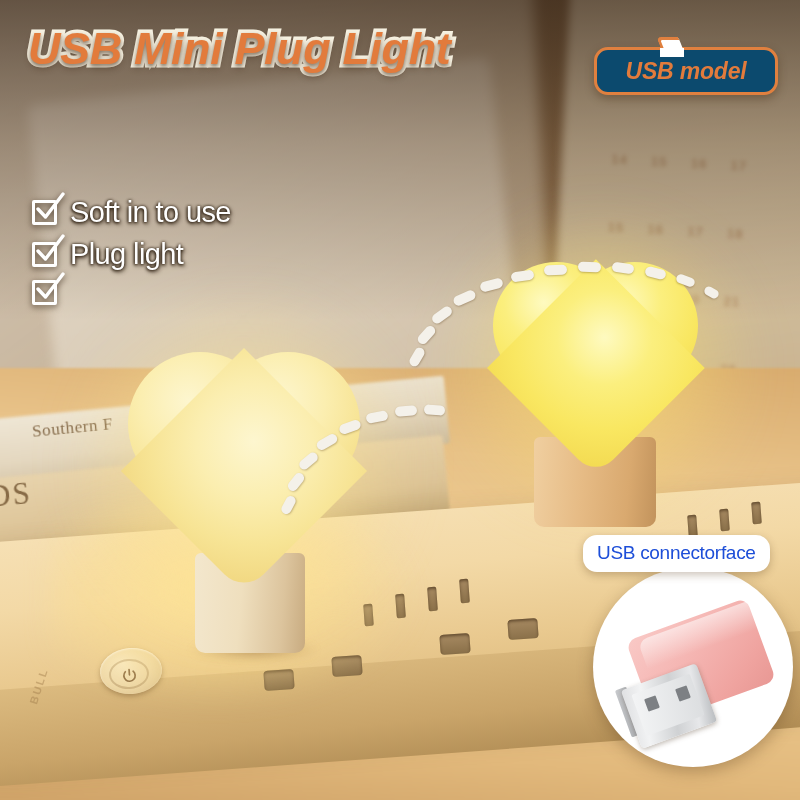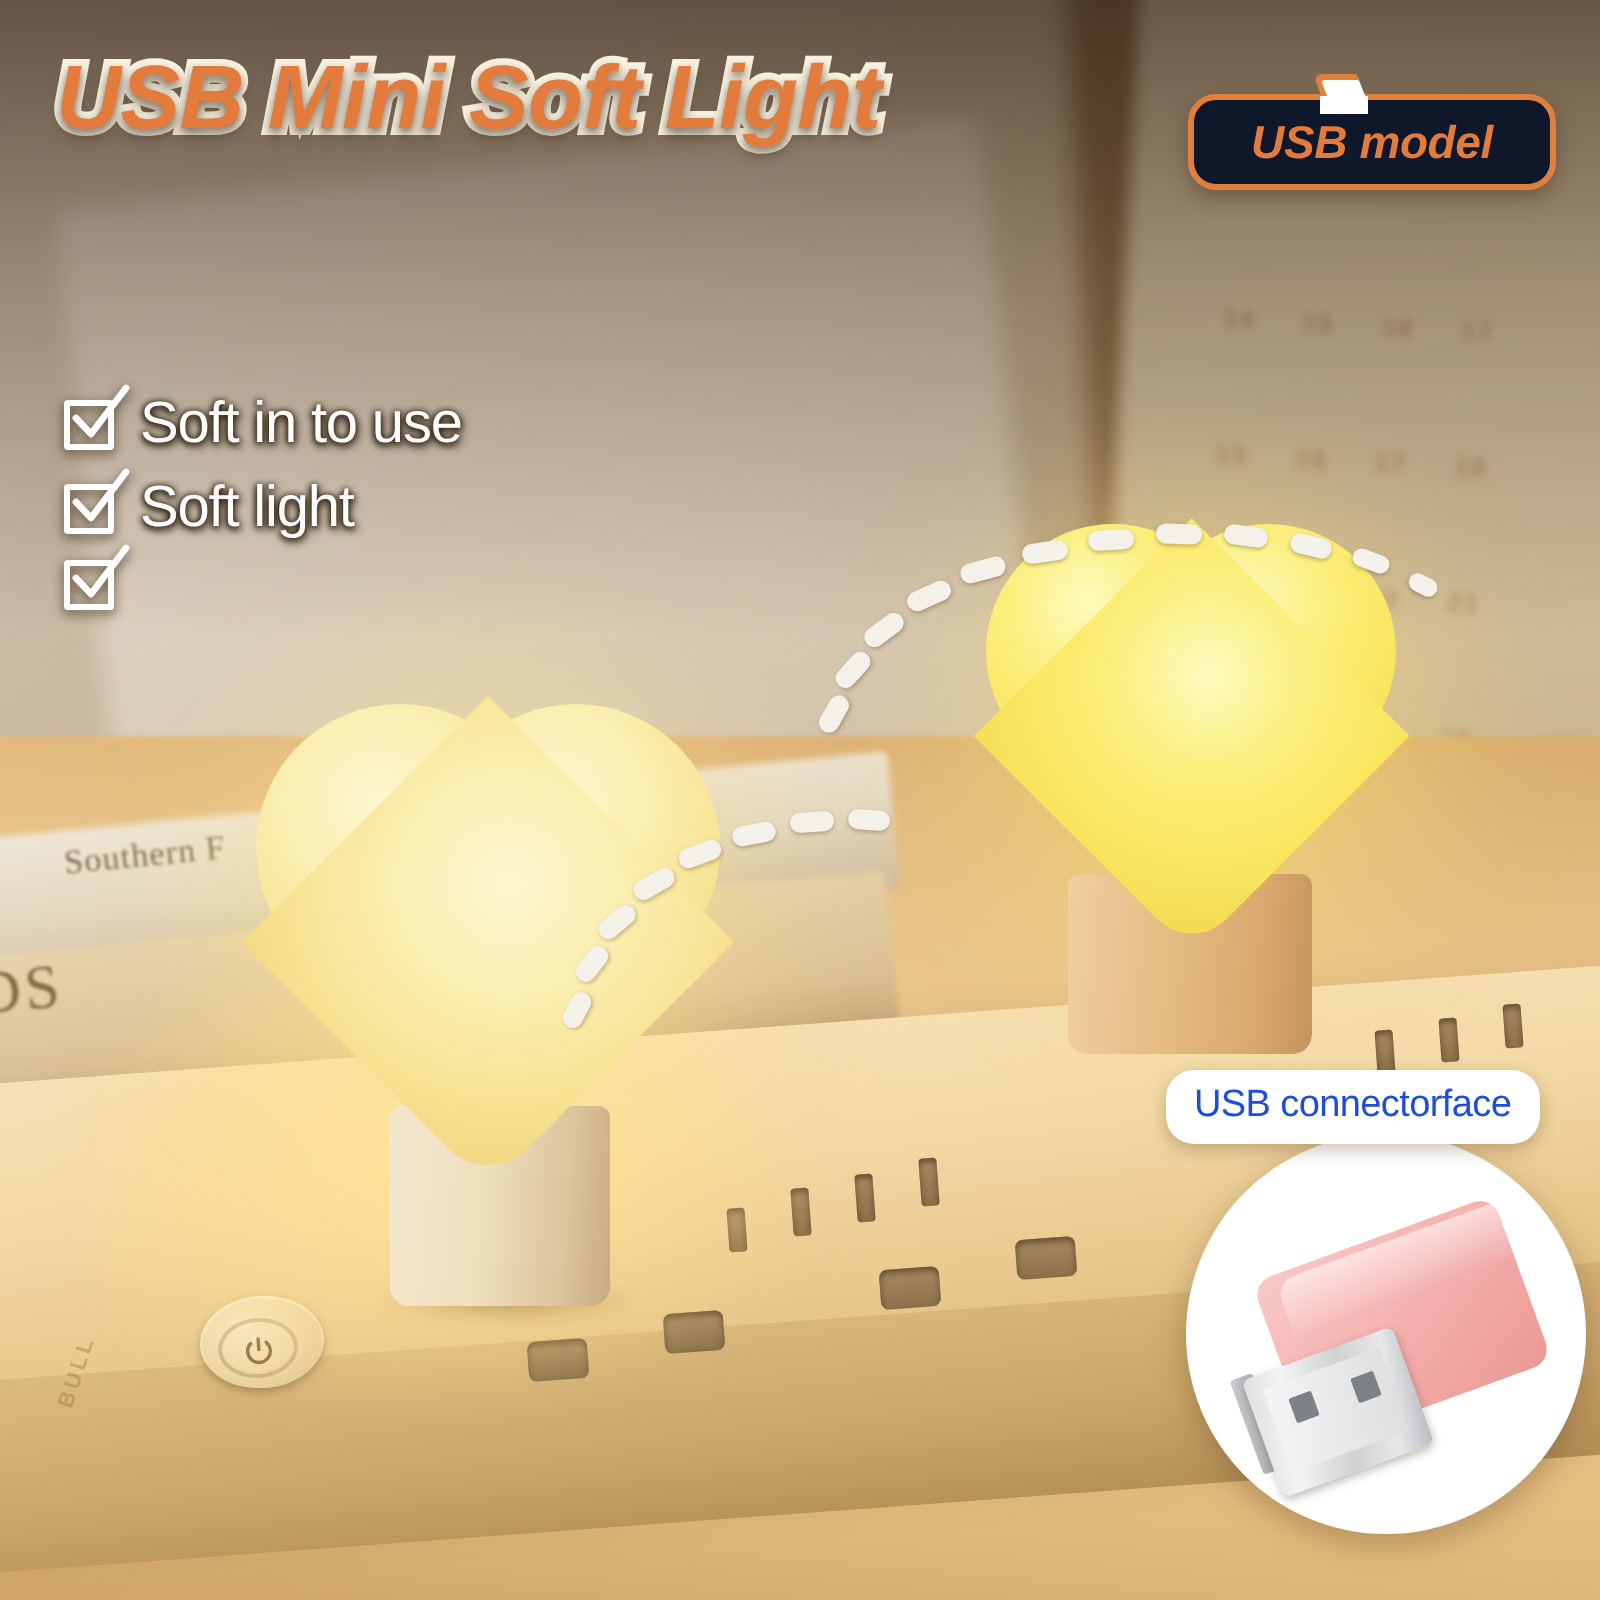--- a/index.html
+++ b/index.html
@@ -260,21 +260,21 @@
       0 2px 3px rgba(60,38,18,.35);
     white-space:nowrap;
   }
   .headline .line2{ margin-top:14px; }
 
   
   #usb-badge{
     position:absolute; left:594px; top:47px;
     z-index:21;
     width:184px; height:48px;
-    background:#0f172a;
+    background:#0c4a6e;
     border:3px solid #E0803F;
     border-radius:14px;
     display:flex; align-items:center; justify-content:center;
     box-shadow:0 4px 10px rgba(70,45,20,.4);
   }
   #usb-badge .txt{
     font-style:italic; font-weight:700; font-size:23px;
     color:#E27B3C; letter-spacing:-.2px;
     white-space:nowrap;
   }
@@ -509,21 +509,21 @@
   <div class="dash" style="left:480px; top:280px; width:23px; height:10px; transform:rotate(-15deg);"></div>
   <div class="dash" style="left:511px; top:271px; width:23px; height:10px; transform:rotate(-8deg);"></div>
   <div class="dash" style="left:544px; top:265px; width:23px; height:10px; transform:rotate(-3deg);"></div>
   <div class="dash" style="left:578px; top:262px; width:23px; height:10px; transform:rotate(2deg);"></div>
   <div class="dash" style="left:612px; top:263px; width:22px; height:10px; transform:rotate(8deg);"></div>
   <div class="dash" style="left:645px; top:268px; width:21px; height:10px; transform:rotate(14deg);"></div>
   <div class="dash" style="left:676px; top:276px; width:19px; height:9px; transform:rotate(20deg);"></div>
   <div class="dash" style="left:704px; top:288px; width:15px; height:9px; transform:rotate(28deg);"></div>
 
   <div class="headline">
-    <div class="line1">USB Mini Soft Light</div>
+    <div class="line1">USB Mini Plug Light</div>
   </div>
 
   <div id="usb-badge">
     <div class="tail"></div>
     <div class="tail-mask"></div>
     <span class="txt">USB model</span>
   </div>
 
   <div id="features">
     <div class="feat">
@@ -533,21 +533,21 @@
           </svg>
       </span>
       <span class="feat-label">Soft in to use</span>
     </div>
     <div class="feat">
       <span class="cbox">
         <svg viewBox="0 0 34 34">
             <path d="M5 17 L12.5 25 L30 2" fill="none" stroke="#ffffff" stroke-width="3.4" stroke-linecap="round" stroke-linejoin="round"></path>
           </svg>
       </span>
-      <span class="feat-label">Soft light</span>
+      <span class="feat-label">Plug light</span>
     </div>
     <div class="feat">
       <span class="cbox">
         <svg viewBox="0 0 34 34">
             <path d="M5 17 L12.5 25 L30 2" fill="none" stroke="#ffffff" stroke-width="3.4" stroke-linecap="round" stroke-linejoin="round"></path>
           </svg>
       </span>
     </div>
   </div>
 

